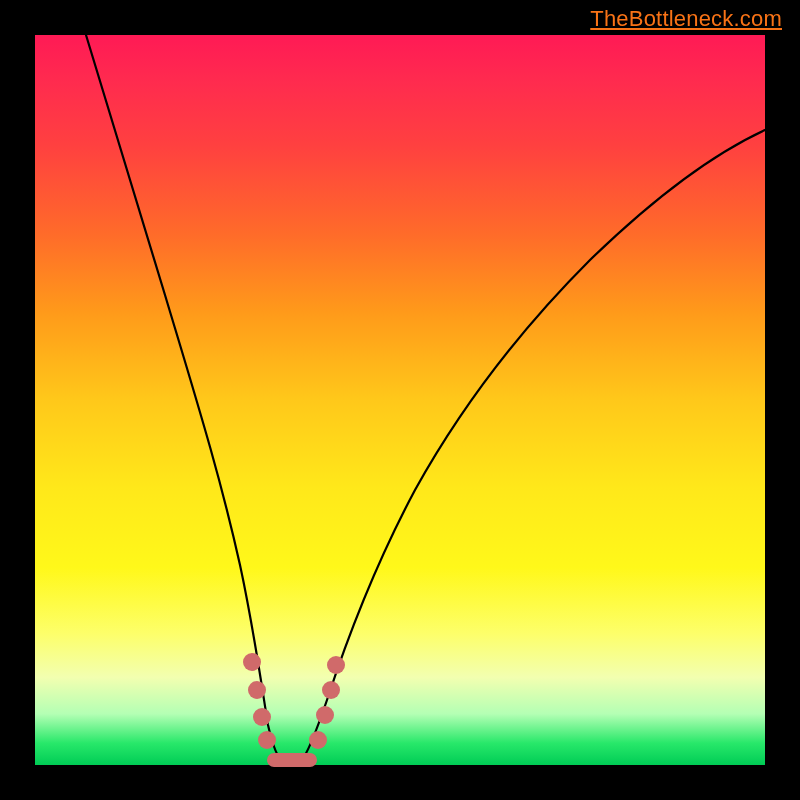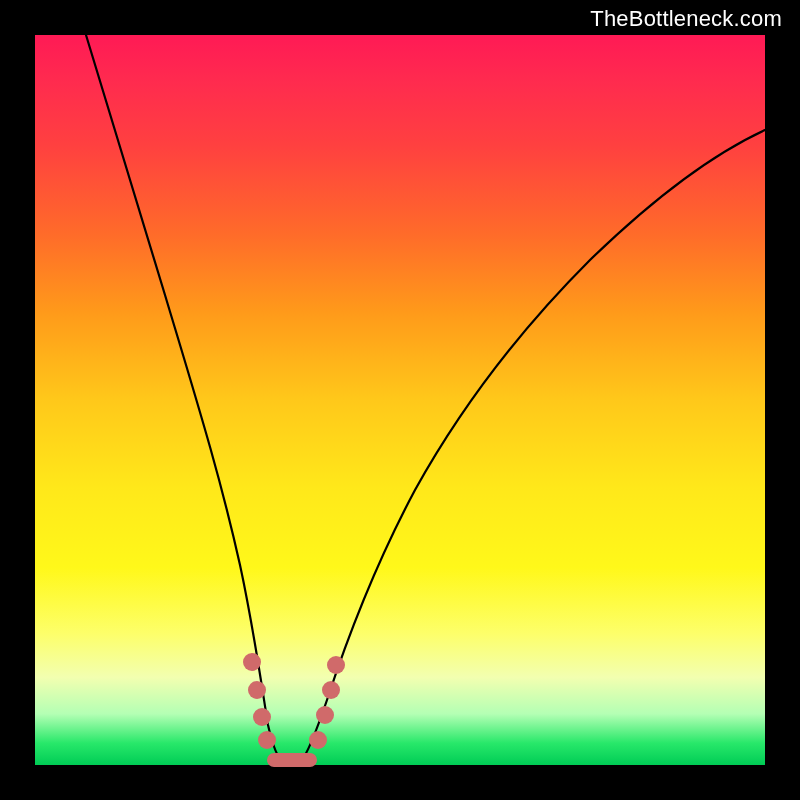--- a/index.html
+++ b/index.html
@@ -38,24 +38,25 @@
       #f2ffb0 88%,
       #b4ffb4 93%,
       #28e86a 97%,
       #00cc55 100%
     );
   }
   .watermark {
     position: absolute;
     top: 6px;
     right: 18px;
-    color: #ffffff;
+    color: #f97316;
     font-size: 22px;
     letter-spacing: 0.2px;
     user-select: none;
+    text-decoration: underline;
   }
   svg.curves {
     position: absolute;
     left: 0; top: 0;
     width: 730px;
     height: 730px;
     overflow: visible;
   }
   .curve {
     fill: none;

